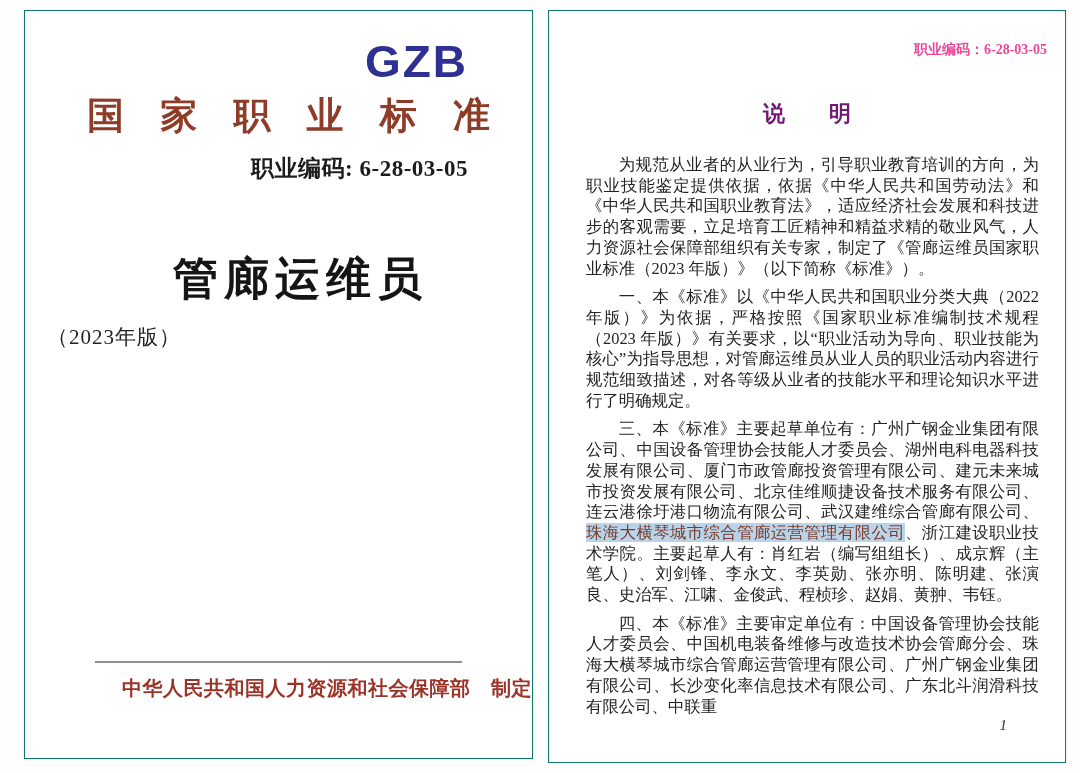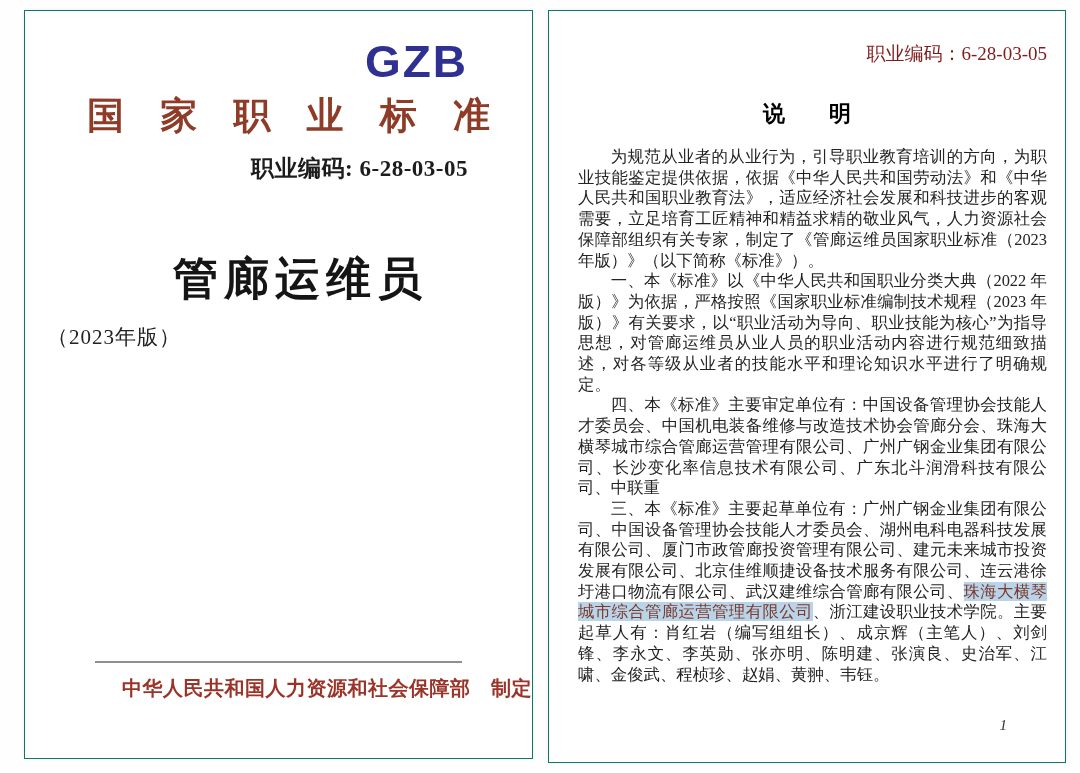--- a/index.html
+++ b/index.html
@@ -47,32 +47,32 @@
   }
   .cover-issuer{
     position:absolute;left:0;right:0;top:664px;
     text-align:right;font-size:20px;font-weight:bold;
     color:#9a3328;letter-spacing:.5px;
   }
 
   
   .rp-code{
     position:absolute;top:30px;right:18px;
-    font-size:19px;font-weight:400;color:#7f1d1d;
+    font-size:14px;font-weight:700;color:#ec4899;
   }
   .rp-title{
     position:absolute;left:0;right:0;top:88px;
-    text-align:center;font-size:22px;font-weight:bold;color:#000000;
+    text-align:center;font-size:22px;font-weight:bold;color:#701a75;
   }
   .rp-body{
     position:absolute;left:29px;right:18px;top:136px;
     font-size:16.4px;line-height:20.7px;color:#232323;
     text-align:justify;
   }
-  .rp-body p{margin:0;text-indent:2em;}
+  .rp-body p{margin:8px;text-indent:2em;}
   .hl{background:#b9d3e9;color:#7b3a2a;}
   .rp-pagenum{
     position:absolute;bottom:28px;right:58px;
     font-size:15px;font-style:italic;color:#333;
   }
 </style>
 </head>
 <body>
 
 <div class="page page-left">
@@ -84,17 +84,17 @@
   <div class="cover-rule"></div>
   <div class="cover-issuer">中华人民共和国人力资源和社会保障部　制定</div>
 </div>
 
 <div class="page page-right">
   <div class="rp-code">职业编码：6-28-03-05</div>
   <div class="rp-title">说　　明</div>
   <div class="rp-body">
     <p>为规范从业者的从业行为，引导职业教育培训的方向，为职业技能鉴定提供依据，依据《中华人民共和国劳动法》和《中华人民共和国职业教育法》，适应经济社会发展和科技进步的客观需要，立足培育工匠精神和精益求精的敬业风气，人力资源社会保障部组织有关专家，制定了《管廊运维员国家职业标准（2023 年版）》（以下简称《标准》）。</p>
     <p>一、本《标准》以《中华人民共和国职业分类大典（2022 年版）》为依据，严格按照《国家职业标准编制技术规程（2023 年版）》有关要求，以“职业活动为导向、职业技能为核心”为指导思想，对管廊运维员从业人员的职业活动内容进行规范细致描述，对各等级从业者的技能水平和理论知识水平进行了明确规定。</p>
+    <p><span>三、本《标准》主要起草单位有：广州广钢金业集团有限公司、中国设备管理协会技能人才委员会、湖州电科电器科技发展有限公司、厦门市政管廊投资管理有限公司、建元未来城市投资发展有限公司、北京佳维顺捷设备技术服务有限公司、连云港徐圩港口物流有限公司、武汉建维综合管廊有限公司、</span><span class="hl">珠海大横琴城市综合管廊运营管理有限公司</span><span>、浙江建设职业技术学院。主要起草人有：肖红岩（编写组组长）、成京辉（主笔人）、刘剑锋、李永文、李英勋、张亦明、陈明建、张演良、史治军、江啸、金俊武、程桢珍、赵娟、黄翀、韦钰。</span></p>
     <p>四、本《标准》主要审定单位有：中国设备管理协会技能人才委员会、中国机电装备维修与改造技术协会管廊分会、珠海大横琴城市综合管廊运营管理有限公司、广州广钢金业集团有限公司、长沙变化率信息技术有限公司、广东北斗润滑科技有限公司、中联重</p>
-    <p><span>三、本《标准》主要起草单位有：广州广钢金业集团有限公司、中国设备管理协会技能人才委员会、湖州电科电器科技发展有限公司、厦门市政管廊投资管理有限公司、建元未来城市投资发展有限公司、北京佳维顺捷设备技术服务有限公司、连云港徐圩港口物流有限公司、武汉建维综合管廊有限公司、</span><span class="hl">珠海大横琴城市综合管廊运营管理有限公司</span><span>、浙江建设职业技术学院。主要起草人有：肖红岩（编写组组长）、成京辉（主笔人）、刘剑锋、李永文、李英勋、张亦明、陈明建、张演良、史治军、江啸、金俊武、程桢珍、赵娟、黄翀、韦钰。</span></p>
   </div>
   <div class="rp-pagenum">1</div>
 </div>
 
 </body></html>

